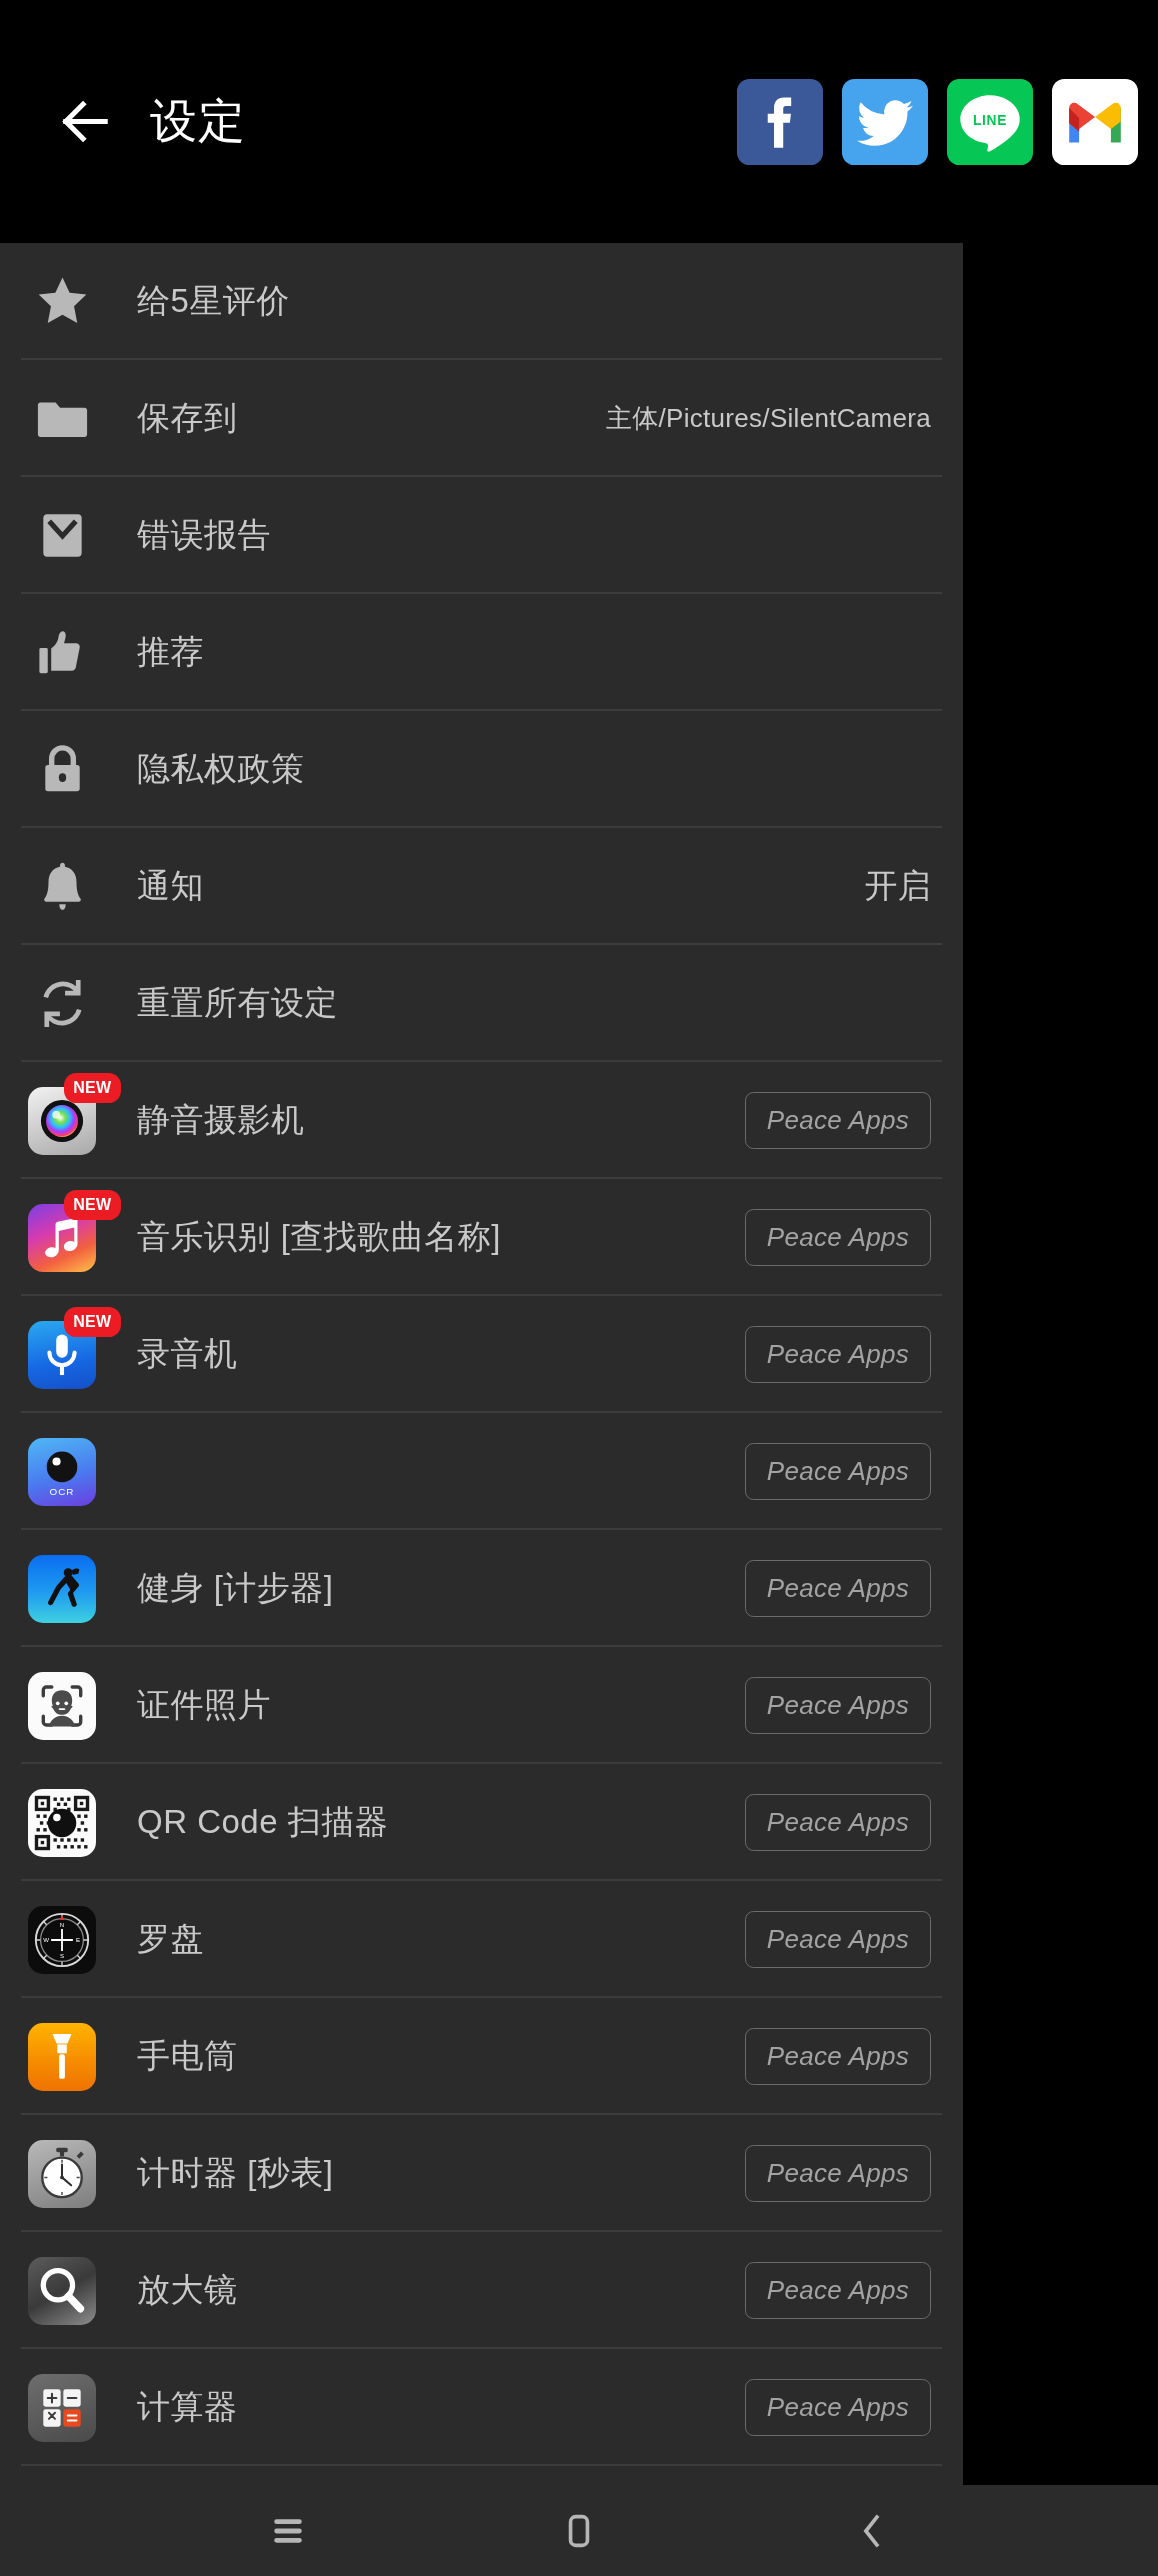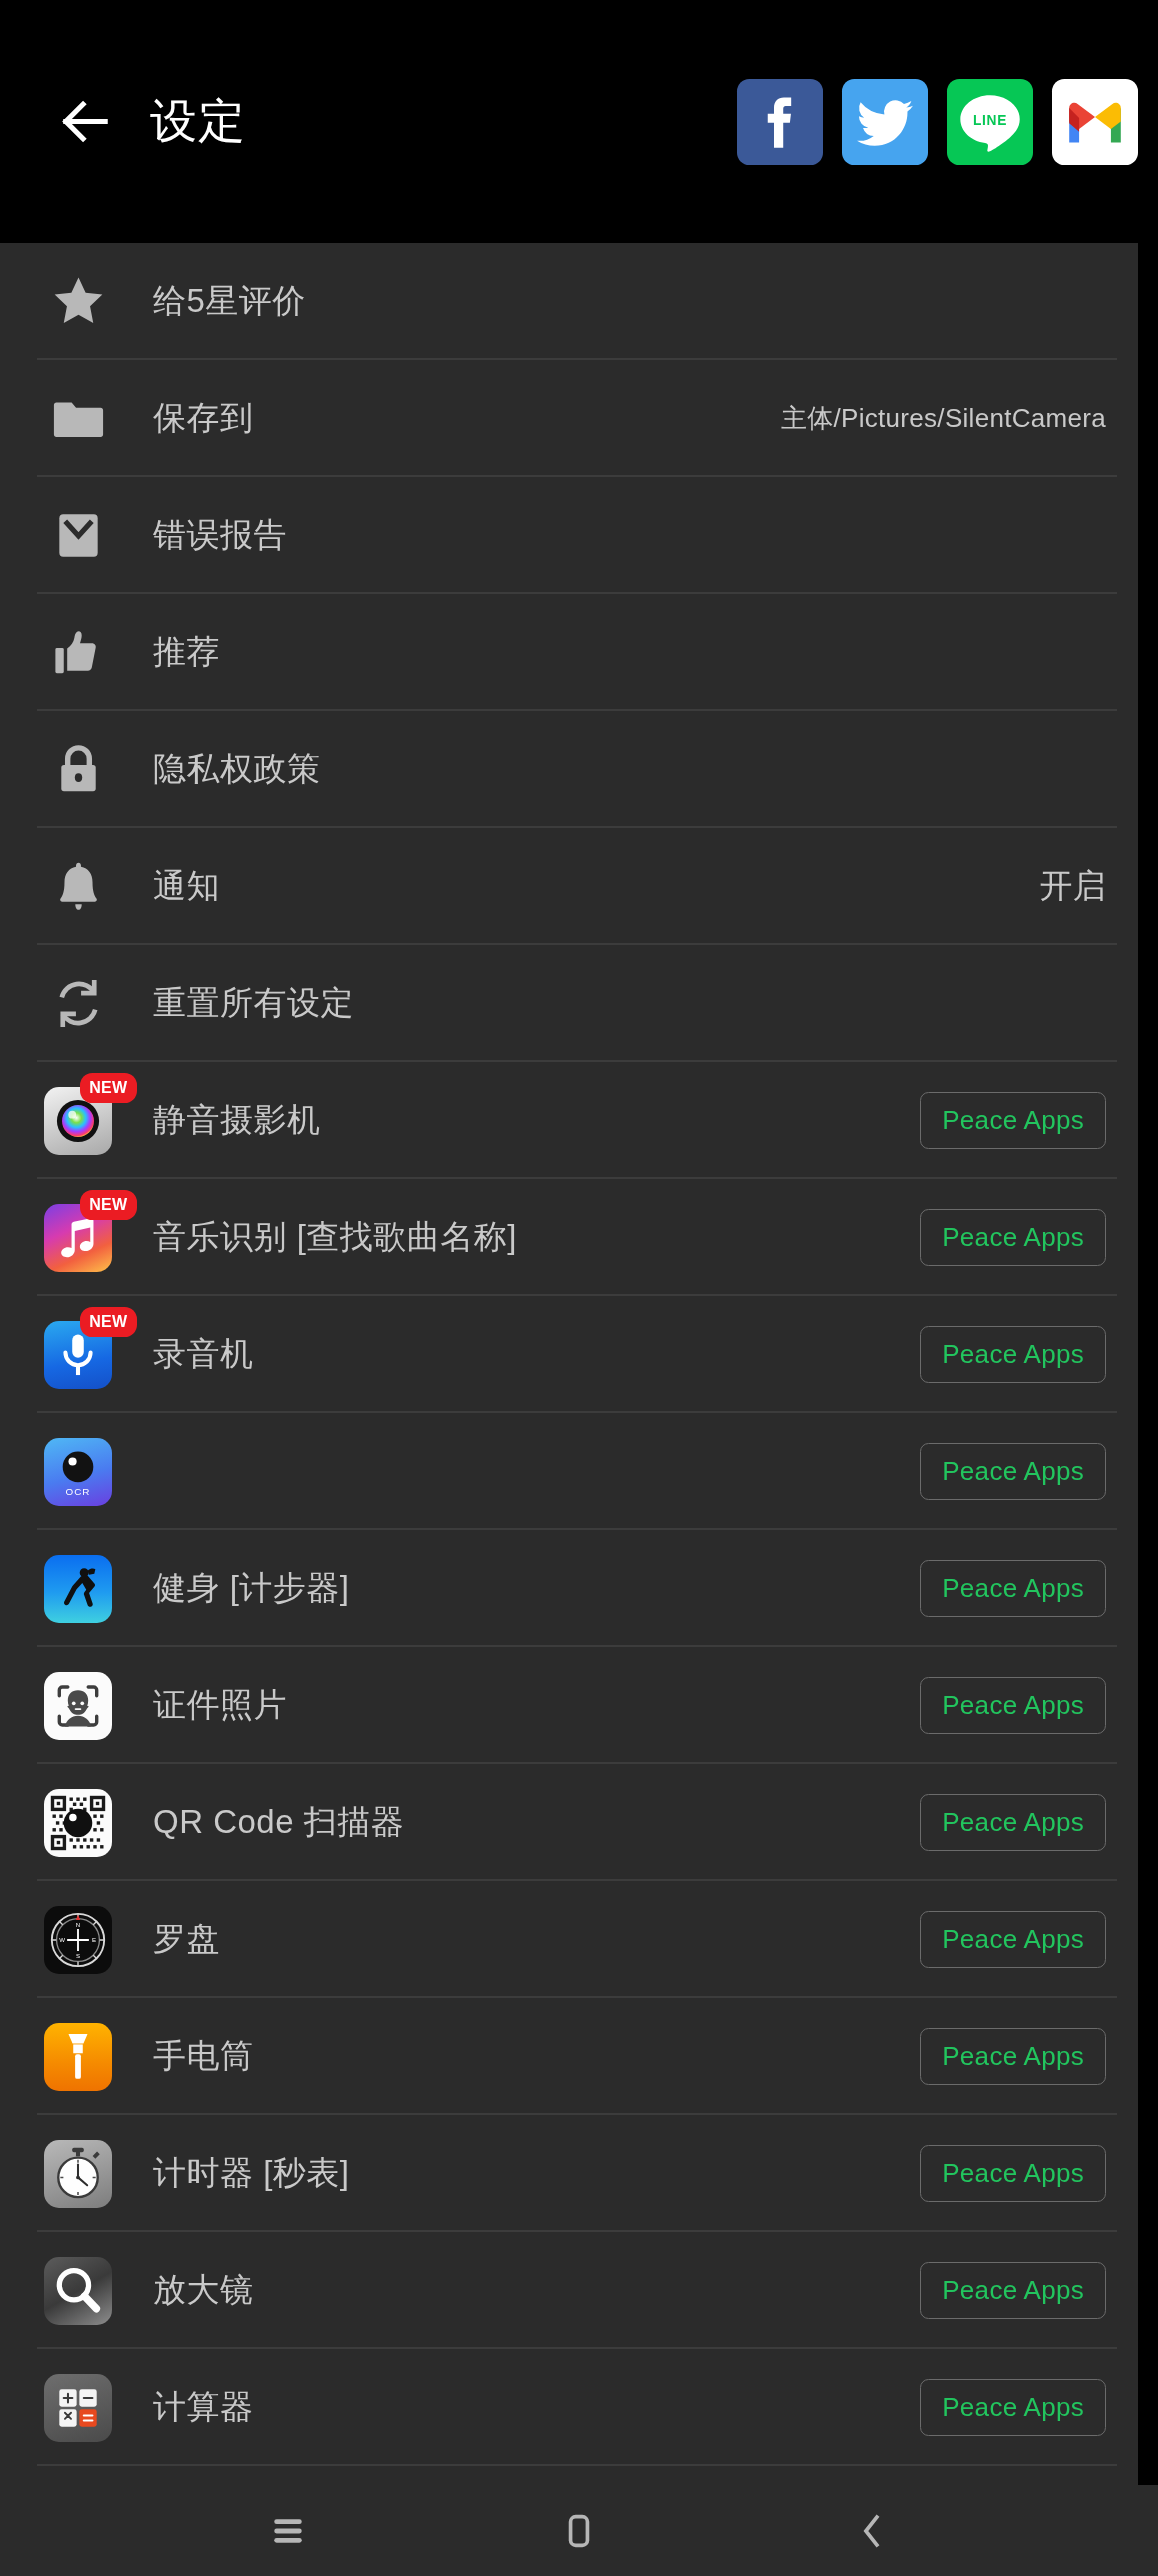--- a/index.html
+++ b/index.html
@@ -45,25 +45,24 @@
     flex:0 0 auto;
   }
   .social svg{ display:block; }
   .s-fb{ background:#3b5998; }
   .s-tw{ background:#46a4ef; }
   .s-line{ background:#06c755; }
   .s-gm{ background:#ffffff; }
 
   
   #list{
-    width:1138px;
+    width:963px;
     background:#2b2b2b;
     height:2242px;
     overflow:hidden;
-    padding-left:16px;
   }
   .row{
     position:relative;
     display:flex; align-items:center;
     height:117px;
     padding:0 32px 0 21px;
     cursor:pointer;
   }
   .row::after{
     content:"";
@@ -119,28 +118,29 @@
     line-height:1;
     padding:6.6px 9.5px 7.6px 9.5px;
     border-radius:12.3px;
     letter-spacing:0.3px;
     z-index:5;
   }
   .peace-btn{
     margin-left:auto;
     border:1.9px solid #6b6b6b;
     border-radius:8.5px;
-    color:#22c55e;
+    color:#a3a3a3;
     font-size:26px;
     padding:12.3px 21px;
     white-space:nowrap;
     background:transparent;
     cursor:pointer;
     letter-spacing:0.3px;
     font-family:"Liberation Sans","DejaVu Sans",sans-serif;
+    font-style:italic;
   }
 
   
   #navbar{
     width:1159px; height:91px;
     background:#2b2b2b;
     display:flex; align-items:center;
     justify-content:space-around;
     padding:0 142px;
   }

